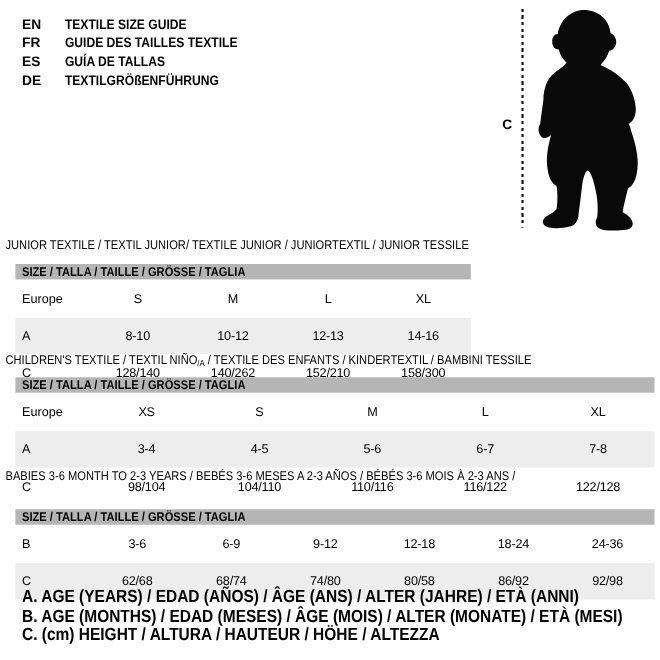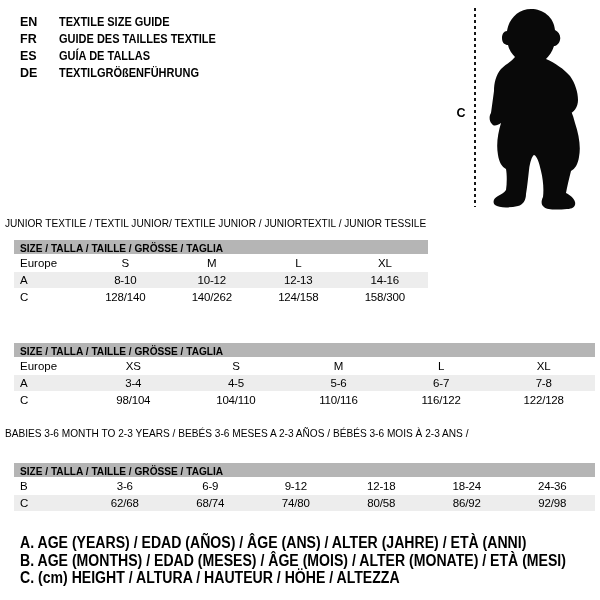--- a/index.html
+++ b/index.html
@@ -15,21 +15,21 @@
     background:repeating-linear-gradient(to bottom,#161616 0,#161616 3px,transparent 3px,transparent 6px);}
   .height-label{position:absolute;left:452px;top:106px;width:18px;text-align:center;
     font-weight:bold;font-size:12.5px;}
   .baby{position:absolute;left:486px;top:4px;width:110px;height:208px;}
   
   .tbl-title{position:absolute;left:5px;font-size:11.5px;font-weight:normal;white-space:nowrap;}
   .tbl-title .sub{font-size:8px;vertical-align:-2px;}
   .tbl{position:absolute;left:14px;display:flex;flex-direction:column;row-gap:1px;font-size:11.5px;}
   .thead{height:14px;background:#b5b5b5;display:flex;align-items:flex-end;
          padding-left:6px;font-weight:bold;}
-  .trow{height:16px;display:flex;align-items:center;background:#ffffff;}
+  .trow{height:33px;display:flex;align-items:center;background:#ffffff;}
   .trow.stripe{background:#ededed;}
   .tlabel{width:62px;flex:0 0 62px;padding-left:6px;}
   .tcell{flex:1;text-align:center;letter-spacing:-0.2px;}
   
   .notes{position:absolute;left:20px;top:534px;font-size:16px;font-weight:bold;line-height:17.5px;}
 </style>
 </head>
 <body>
 
 <div class="page">
@@ -90,25 +90,28 @@
       <span class="tlabel">A</span>
       <span class="tcell">8-10</span>
       <span class="tcell">10-12</span>
       <span class="tcell">12-13</span>
       <span class="tcell">14-16</span>
     </div>
     <div class="trow">
       <span class="tlabel">C</span>
       <span class="tcell">128/140</span>
       <span class="tcell">140/262</span>
-      <span class="tcell">124/158</span>
+      <span class="tcell">152/210</span>
       <span class="tcell">158/300</span>
     </div>
   </div>
 
+  <div class="tbl-title" style="top:322px">
+    <span class="cond"><span>CHILDREN'S TEXTILE / TEXTIL NIÑO</span><span class="sub">/A</span><span> / TEXTILE DES ENFANTS / KINDERTEXTIL / BAMBINI TESSILE</span></span>
+  </div>
   <div class="tbl" style="top:343px;width:581px">
     <div class="thead">
       <span class="cond">SIZE / TALLA / TAILLE / GRÖSSE / TAGLIA</span>
     </div>
     <div class="trow">
       <span class="tlabel">Europe</span>
       <span class="tcell">XS</span>
       <span class="tcell">S</span>
       <span class="tcell">M</span>
       <span class="tcell">L</span>

